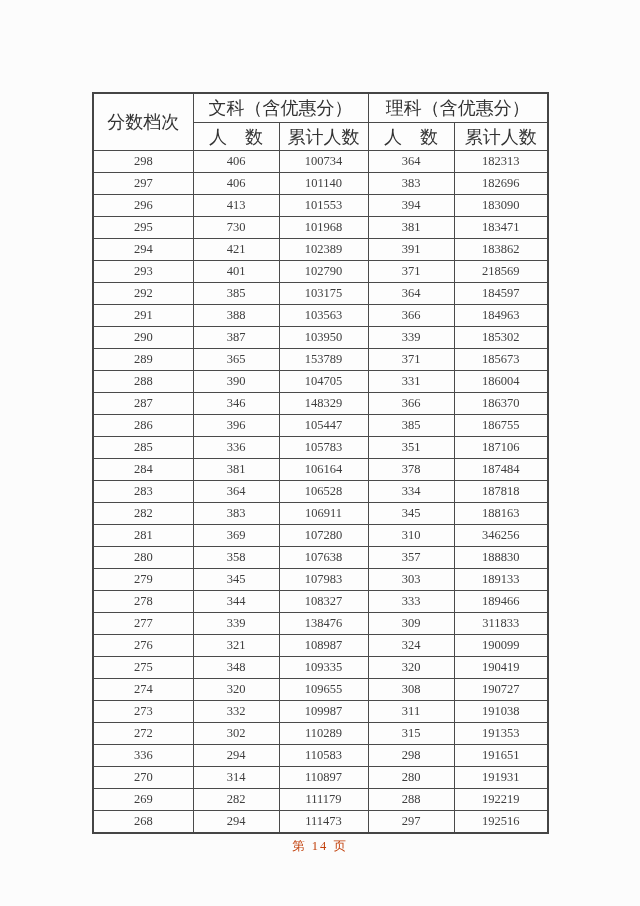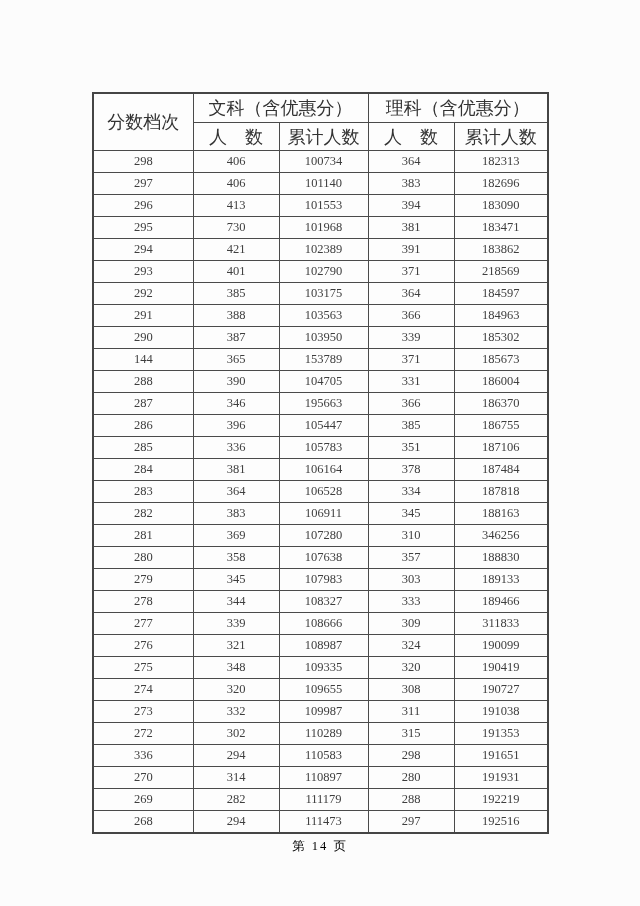--- a/index.html
+++ b/index.html
@@ -69,21 +69,21 @@
     color: #3e3e3e;
     font-weight: normal;
   }
   .page-footer {
     position: absolute;
     top: 838px;
     left: 0;
     width: 640px;
     text-align: center;
     font-size: 12.5px;
-    color: #000000;
+    color: #c2410c;
     letter-spacing: 2px;
   }
 </style>
 </head>
 <body>
 
 <div class="page">
 
 
   <table class="score-table">
@@ -165,37 +165,37 @@
           <td>184963</td>
         </tr>
         <tr>
           <td>290</td>
           <td>387</td>
           <td>103950</td>
           <td>339</td>
           <td>185302</td>
         </tr>
         <tr>
-          <td>144</td>
+          <td>289</td>
           <td>365</td>
           <td>153789</td>
           <td>371</td>
           <td>185673</td>
         </tr>
         <tr>
           <td>288</td>
           <td>390</td>
           <td>104705</td>
           <td>331</td>
           <td>186004</td>
         </tr>
         <tr>
           <td>287</td>
           <td>346</td>
-          <td>195663</td>
+          <td>148329</td>
           <td>366</td>
           <td>186370</td>
         </tr>
         <tr>
           <td>286</td>
           <td>396</td>
           <td>105447</td>
           <td>385</td>
           <td>186755</td>
         </tr>
@@ -251,21 +251,21 @@
         <tr>
           <td>278</td>
           <td>344</td>
           <td>108327</td>
           <td>333</td>
           <td>189466</td>
         </tr>
         <tr>
           <td>277</td>
           <td>339</td>
-          <td>108666</td>
+          <td>138476</td>
           <td>309</td>
           <td>311833</td>
         </tr>
         <tr>
           <td>276</td>
           <td>321</td>
           <td>108987</td>
           <td>324</td>
           <td>190099</td>
         </tr>

